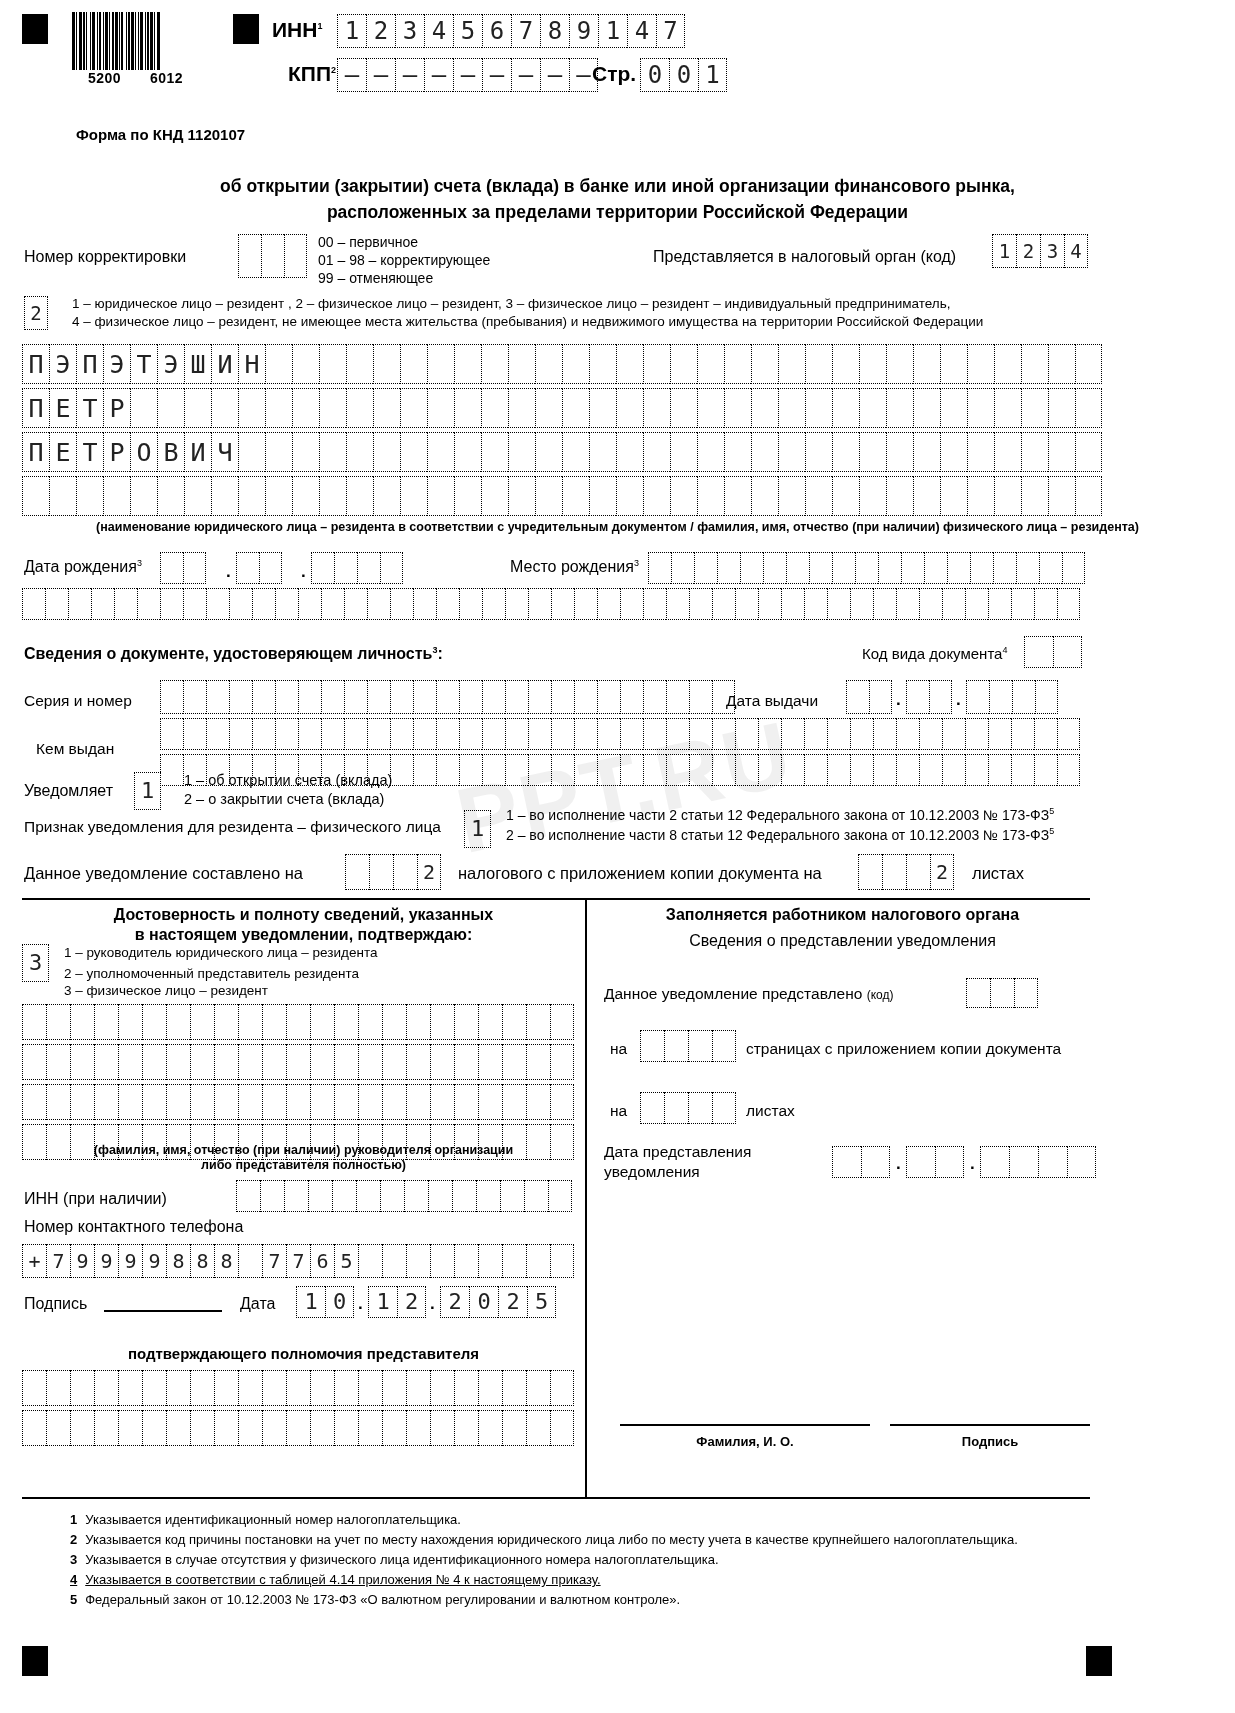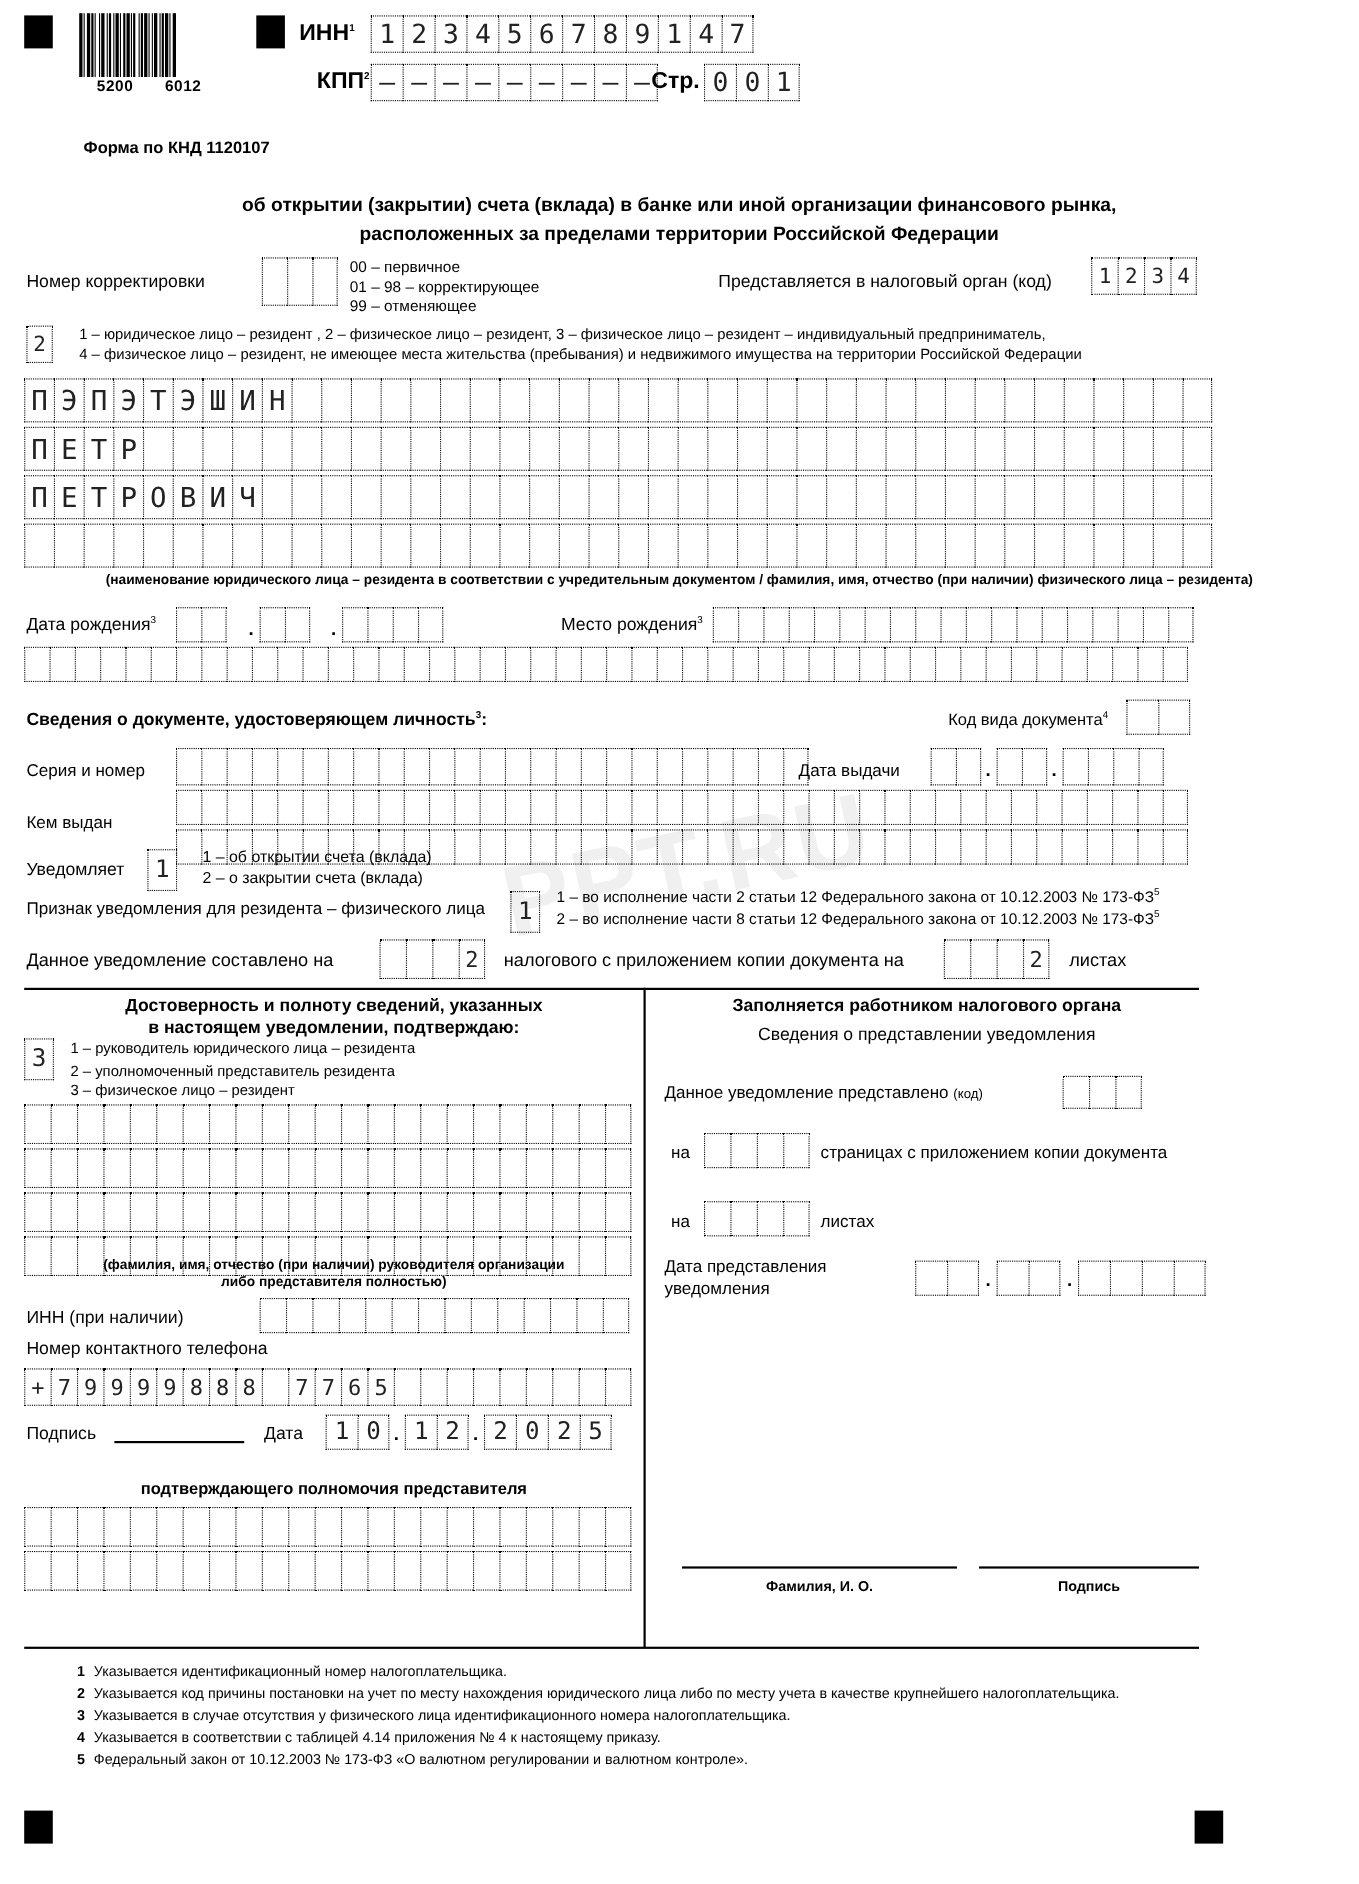--- a/index.html
+++ b/index.html
@@ -495,21 +495,21 @@
       <div class="cell" style="width: 23px; font-size: 18px;"></div>
     </div>
   <div class="t b" style="left:956px; top:690px; font-size:17px;">.</div>
   <div class="cells" id="id-year" style="left:966px; top:680px; height:34px;">
       <div class="cell" style="width: 23px; font-size: 18px;"></div>
       <div class="cell" style="width: 23px; font-size: 18px;"></div>
       <div class="cell" style="width: 23px; font-size: 18px;"></div>
       <div class="cell" style="width: 23px; font-size: 18px;"></div>
     </div>
 
-  <div class="t" style="left:24px; top:740px; font-size:15.5px;">Кем выдан</div>
+  <div class="t" style="left:36px; top:740px; font-size:15.5px;">Кем выдан</div>
   <div class="cells" id="issuedby-r1" style="left:160px; top:718px; height:32px;">
       <div class="cell" style="width: 23px; font-size: 18px;"></div>
       <div class="cell" style="width: 23px; font-size: 18px;"></div>
       <div class="cell" style="width: 23px; font-size: 18px;"></div>
       <div class="cell" style="width: 23px; font-size: 18px;"></div>
       <div class="cell" style="width: 23px; font-size: 18px;"></div>
       <div class="cell" style="width: 23px; font-size: 18px;"></div>
       <div class="cell" style="width: 23px; font-size: 18px;"></div>
       <div class="cell" style="width: 23px; font-size: 18px;"></div>
       <div class="cell" style="width: 23px; font-size: 18px;"></div>
@@ -910,19 +910,19 @@
 
   <div class="sigline" style="left:620px; top:1424px; width:250px;"></div>
   <div class="t ctr" style="left:620px; top:1434px; width:250px; font-size:13px; font-weight:bold;">Фамилия, И. О.</div>
   <div class="sigline" style="left:890px; top:1424px; width:200px;"></div>
   <div class="t ctr" style="left:890px; top:1434px; width:200px; font-size:13px; font-weight:bold;">Подпись</div>
 
   <div id="footnotes">
       <div class="t" style="left: 70px; top: 1512px; font-size: 13px;"><span style="font-weight: bold; margin-right: 8px;">1</span><span>Указывается идентификационный номер налогоплательщика.</span></div>
       <div class="t" style="left: 70px; top: 1532px; font-size: 13px;"><span style="font-weight: bold; margin-right: 8px;">2</span><span>Указывается код причины постановки на учет по месту нахождения юридического лица либо по месту учета в качестве крупнейшего налогоплательщика.</span></div>
       <div class="t" style="left: 70px; top: 1552px; font-size: 13px;"><span style="font-weight: bold; margin-right: 8px;">3</span><span>Указывается в случае отсутствия у физического лица идентификационного номера налогоплательщика.</span></div>
-      <div class="t" style="left: 70px; top: 1572px; font-size: 13px;"><span style="font-weight: bold; margin-right: 8px;">4</span><span>Указывается в соответствии с таблицей 4.14 приложения № 4 к настоящему приказу.</span></div>
+      <div class="t" style="left: 70px; top: 1572px; font-size: 13px; text-decoration: underline;"><span style="font-weight: bold; margin-right: 8px;">4</span><span>Указывается в соответствии с таблицей 4.14 приложения № 4 к настоящему приказу.</span></div>
       <div class="t" style="left: 70px; top: 1592px; font-size: 13px;"><span style="font-weight: bold; margin-right: 8px;">5</span><span>Федеральный закон от 10.12.2003 № 173-ФЗ «О валютном регулировании и валютном контроле».</span></div>
     </div>
 
   <div class="wm">PPT.RU</div>
 
 </div>
 
 </body></html>

